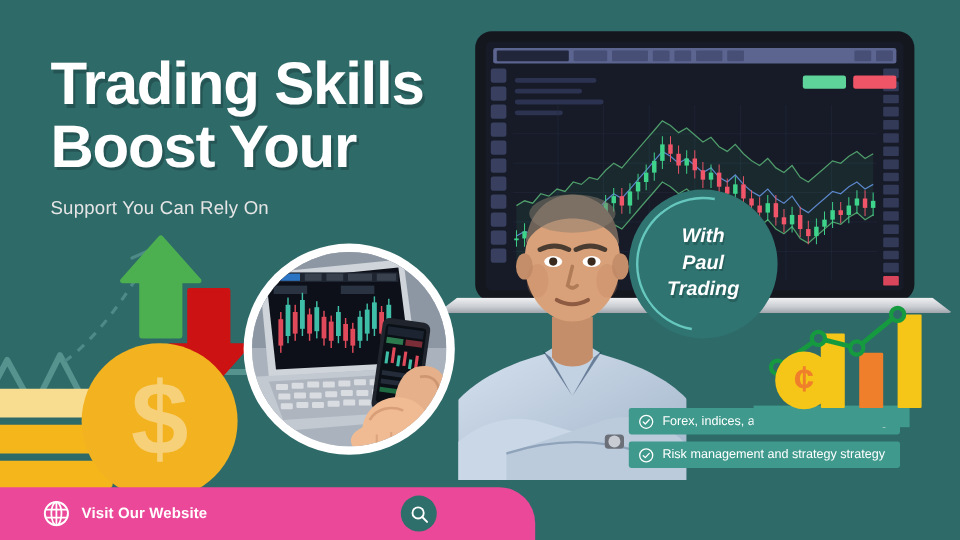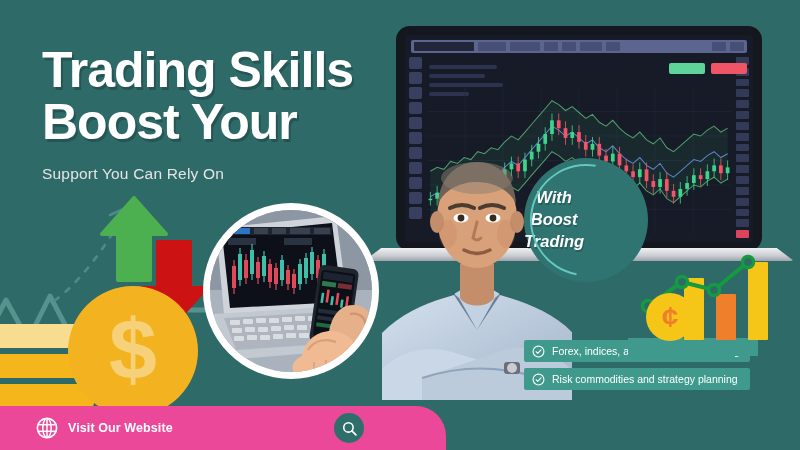--- a/index.html
+++ b/index.html
@@ -47,21 +47,21 @@
   .laptop-base{position:absolute;left:364px;top:248px;width:430px;height:13px;background:#d4d7db;
                border-radius:0 0 4px 4px;
                clip-path:polygon(4% 0,96% 0,100% 100%,0 100%);
                background:linear-gradient(#f0f1f3 0%,#c9ccd1 60%,#9ea3ab 100%);}
 
   
   .person{position:absolute;left:382px;top:138px;width:190px;height:262px;}
 
   
   .badge{position:absolute;left:524px;top:158px;width:124px;height:124px;border-radius:50%;
-         background:#2f7471;display:flex;align-items:center;justify-content:flex-start;}
+         background:#2f7471;display:flex;align-items:center;justify-content:center;}
   .badge .txt{color:#fff;font-size:16.5px;font-weight:bold;font-style:italic;text-align:center;
               line-height:1.32;text-shadow:1px 2px 0 rgba(0,0,0,.18);}
   .badge .arc{position:absolute;inset:6px;border-radius:50%;border:2px solid transparent;
               border-top-color:#65c7bd;border-left-color:#65c7bd;transform:rotate(-35deg);}
 
   
   .inset{position:absolute;left:203px;top:203px;width:176px;height:176px;border-radius:50%;
          background:#fff;padding:7px;box-sizing:border-box;}
   .inset-inner{position:relative;width:100%;height:100%;border-radius:50%;overflow:hidden;background:#c9ced6;}
 
@@ -352,21 +352,21 @@
 
       <rect x="122" y="224" width="16" height="12" rx="3" fill="#6b6f78"></rect>
       <circle cx="130" cy="230" r="5" fill="#c9ccd3"></circle>
     </g>
   </svg>
 
   <div class="badge">
     <div class="arc"></div>
     <div class="txt">
       <div>With</div>
-      <div>Boost</div>
+      <div>Paul</div>
       <div>Trading</div>
     </div>
   </div>
 
   <div class="inset">
     <div class="inset-inner">
       <svg viewBox="0 0 162 162" style="width:100%;height:100%">
         <rect x="0" y="0" width="162" height="162" fill="#aab3bd"></rect>
         <rect x="0" y="0" width="162" height="80" fill="#8d97a3"></rect>
 
@@ -479,21 +479,21 @@
       <path d="M7.5,12.4 L10.6,15.4 L16.6,8.8" fill="none" stroke="#ffffff" stroke-width="2" stroke-linecap="round" stroke-linejoin="round"></path>
     </svg>
     <span class="lab">Forex, indices, and commodities training</span>
   </div>
 
   <div class="pill pill2">
     <svg class="check" viewBox="0 0 24 24">
       <circle cx="12" cy="12" r="10" fill="none" stroke="#ffffff" stroke-width="2"></circle>
       <path d="M7.5,12.4 L10.6,15.4 L16.6,8.8" fill="none" stroke="#ffffff" stroke-width="2" stroke-linecap="round" stroke-linejoin="round"></path>
     </svg>
-    <span class="lab">Risk commodities and strategy planning</span>
+    <span class="lab">Risk management and strategy strategy</span>
   </div>
 
   <div class="g-panel"></div>
   <svg class="growth" viewBox="0 0 150 100">
     <g id="growth-bars">
         <rect x="48" width="20" y="30" height="62" fill="#f5c518" rx="1"></rect>
         <rect x="80" width="20" y="46" height="46" fill="#ef7f2a" rx="1"></rect>
         <rect x="112" width="20" y="14" height="78" fill="#f5c518" rx="1"></rect>
       </g>
     <g id="growth-line">

